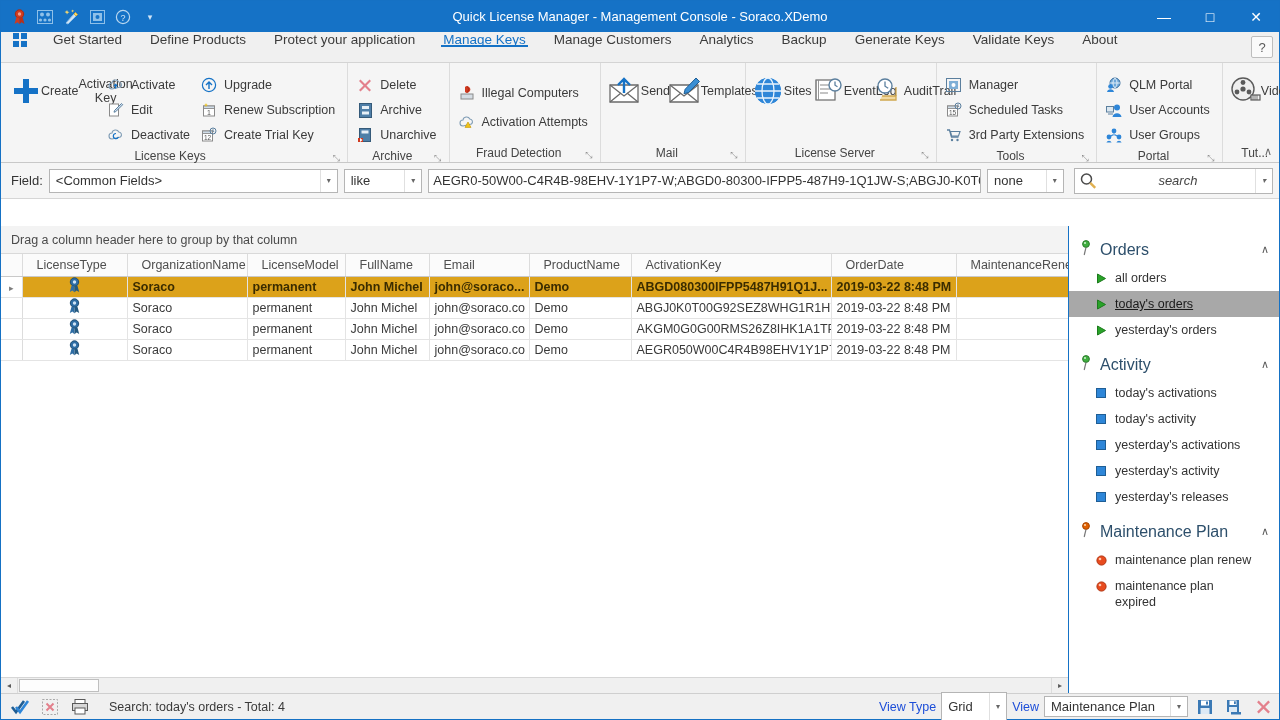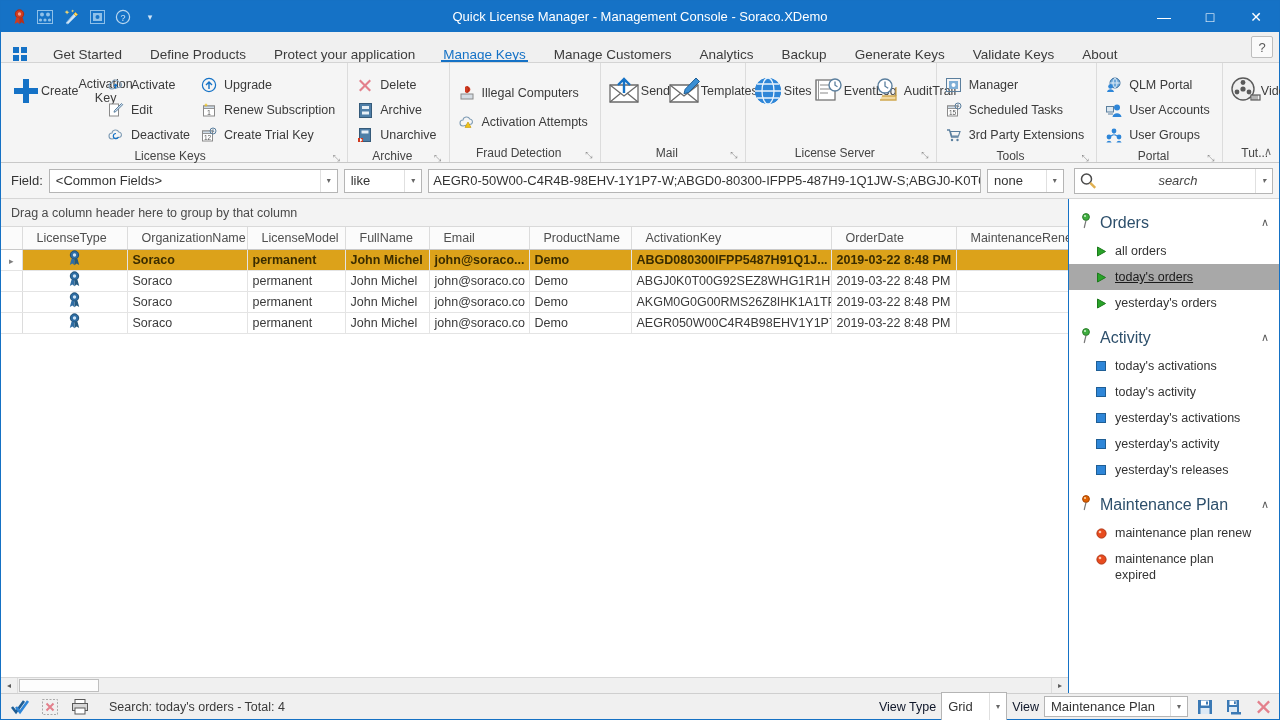--- a/index.html
+++ b/index.html
@@ -55,21 +55,21 @@
     display: flex; align-items: center; justify-content: center;
     color: #fff; font-size: 14px;
   }
 
   
   .ribbon-tabs {
     height: 31px;
     background: #f0f0f0;
     border-bottom: 1px solid #d4d4d4;
     display: flex;
-    align-items: flex-end;
+    align-items: flex-start;
     flex: 0 0 auto;
     position: relative;
   }
   .app-grid-btn {
     width: 38px; display: flex; align-items: center; justify-content: center;
   }
   .rtab {
     padding: 0 14px;
     display: flex; align-items: center;
     font-size: 13.5px;
@@ -193,20 +193,21 @@
   .searchbox .sb-arrow {
     width: 17px; text-align: center; color: #666; font-size: 8px;
     border-left: 1px solid #e0e0e0; align-self: stretch;
     display: flex; align-items: center; justify-content: center;
   }
 
   
   .main {
     flex: 1; display: flex; min-height: 0;
     background: #8b5cf6;
+    margin-top: 27px;
   }
   .grid-pane {
     flex: 1; display: flex; flex-direction: column;
     border-right: 1px solid #1572c6;
     min-width: 0;
     background: #fff;
   }
   .group-panel {
     height: 28px;
     background: #f3f3f3;
@@ -311,21 +312,21 @@
   .sbtn {
     width: 30px; height: 22px;
     display: flex; align-items: center; justify-content: center;
   }
   .status-text {
     margin-left: 14px;
     font-size: 12.5px;
     color: #3a3a3a;
   }
   .sb-right { margin-left: auto; display: flex; align-items: center; gap: 5px; }
-  .sb-right .lbl { font-size: 12.5px; color: #0f172a; }
+  .sb-right .lbl { font-size: 12.5px; color: #1d4ed8; }
   .vt-combo { width: 66px; height: 30px; }
   .v-combo  { width: 144px; height: 21px; }
   .icon-btn { width: 24px; height: 22px; display: flex; align-items: center; justify-content: center; }
 </style>
 </head>
 <body>
 
 <div id="app">
 
   <div class="titlebar">

